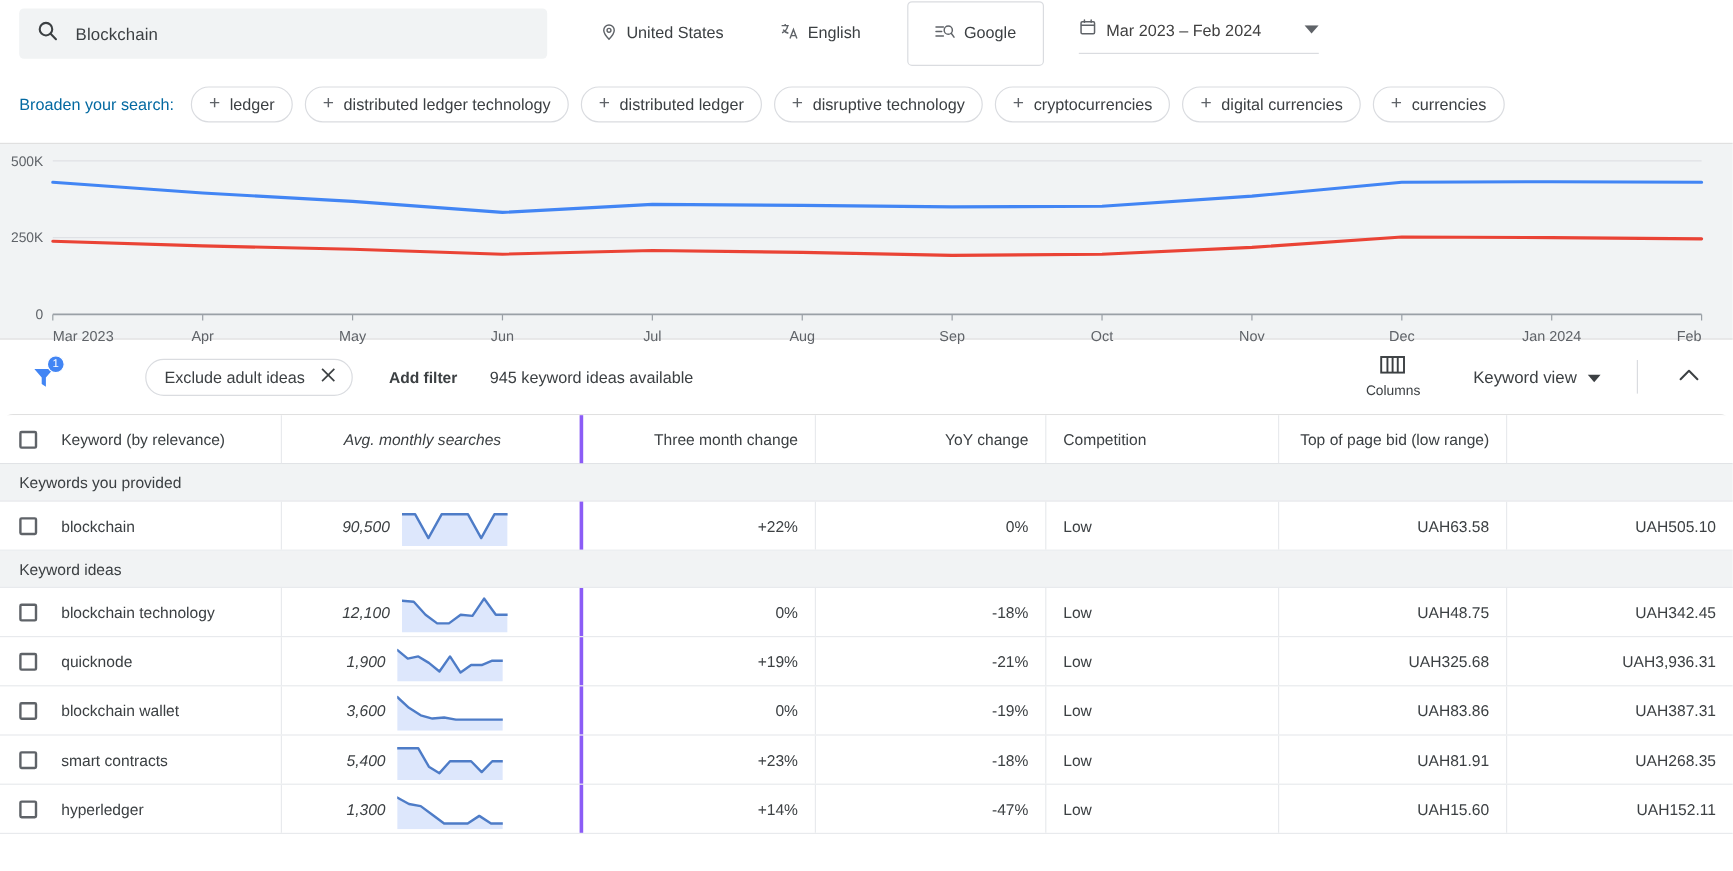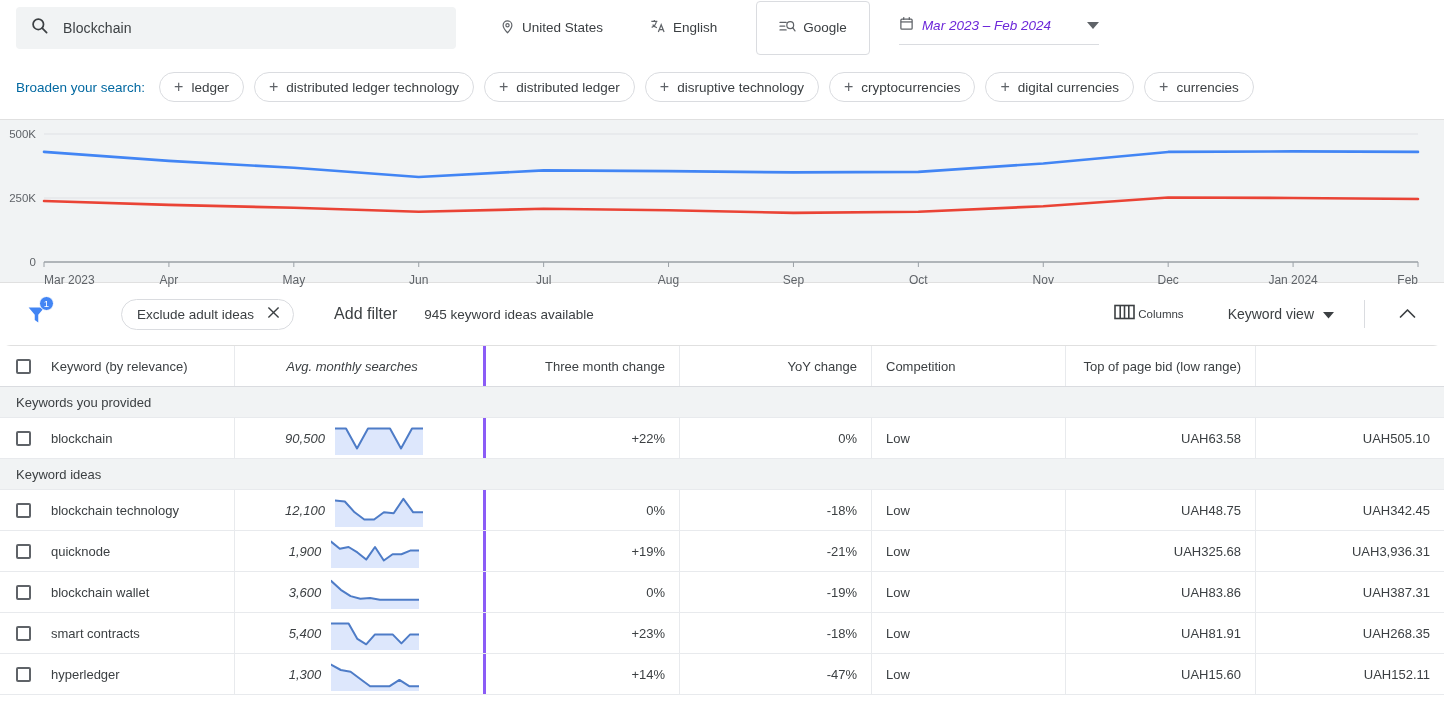--- a/index.html
+++ b/index.html
@@ -49,21 +49,21 @@
     margin-left: 10px;
   }
   .date-picker {
     display: flex; align-items: center; gap: 8px;
     margin-left: 18px;
     padding-bottom: 4px;
     border-bottom: 1px solid #dadce0;
     height: 34px;
     min-width: 200px;
   }
-  .date-picker .dtxt { font-size: 13.5px; color: #6d28d9; font-style: italic; }
+  .date-picker .dtxt { font-size: 13.5px; color: #404040; }
   .date-picker .caret { margin-left: auto; }
 
   
   .broaden {
     height: 65px;
     display: flex; align-items: center;
     padding: 0 16px;
     gap: 10px;
     border-bottom: 1px solid #e0e0e0;
   }
@@ -102,25 +102,25 @@
     font-size: 9.5px; display: flex; align-items: center; justify-content: center;
     border: 1.5px solid #fff;
   }
   .exclude-chip {
     display: inline-flex; align-items: center; gap: 13px;
     height: 31px; padding: 0 13px 0 15px;
     border: 1px solid #dadce0; border-radius: 16px;
     font-size: 13.5px; color: #3c4043;
     margin-left: 65px; cursor: pointer;
   }
-  .add-filter { font-size: 16px; color: #3c4043; margin-left: 40px; cursor: pointer; }
+  .add-filter { font-size: 13px; color: #3c4043; margin-left: 30px; cursor: pointer; font-weight: bold; }
   .ideas-count { font-size: 13.5px; color: #3c4043; margin-left: 27px; }
   .fb-right { margin-left: auto; display: flex; align-items: center; }
   .columns-btn {
-    display: flex; flex-direction: row; align-items: center; gap: 3px;
+    display: flex; flex-direction: column; align-items: center; gap: 3px;
     cursor: pointer; padding: 0 14px;
   }
   .columns-label { font-size: 11.5px; color: #3c4043; }
   .keyword-view {
     display: flex; align-items: center; gap: 9px;
     font-size: 14px; color: #3c4043;
     margin-left: 30px; cursor: pointer;
   }
   .fb-divider { width: 1px; height: 28px; background: #dadce0; margin: 0 22px 0 30px; }
   .collapse-btn { cursor: pointer; padding: 0 12px; }

